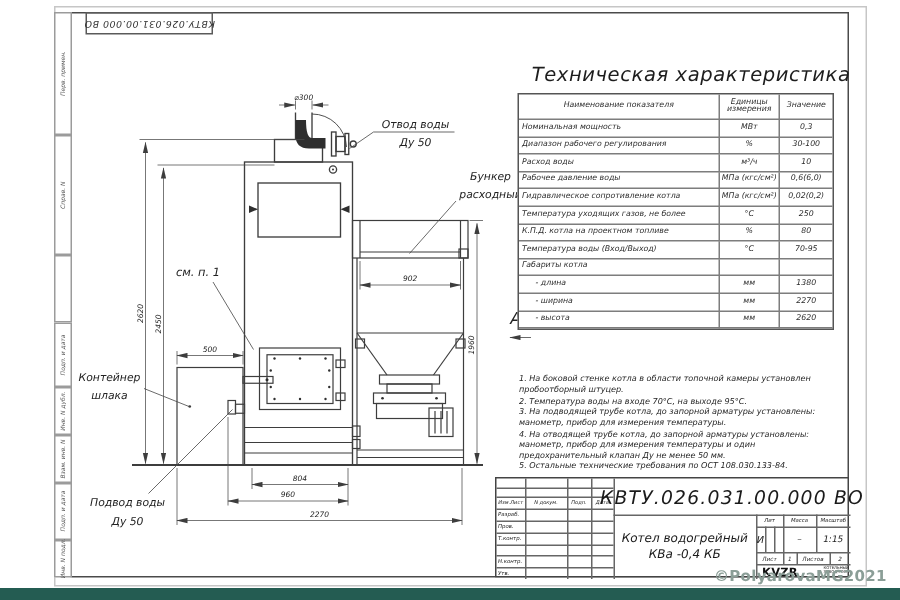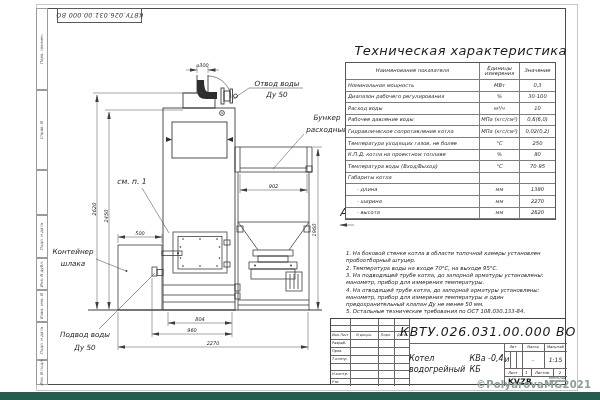--- a/index.html
+++ b/index.html
@@ -22,21 +22,21 @@
   .spec>.vc{justify-content:center;text-align:center;padding:0 1px}
   .spec>.ind{padding-left:11px}
   
   .notes{left:346px;top:250px;width:216px;font-size:5.4px;font-style:italic;color:#1f1f1f;line-height:1.3}
   .notes div{margin-bottom:.5px}
   
   .tb{left:330px;top:318px;width:236px;height:67px;border:1.3px solid #444;background:#fff}
   .tb .ln{position:absolute;background:#666}
   .tb .txt{position:absolute;display:flex;align-items:center;justify-content:center;font-style:italic;color:#222}
   .docnum{position:absolute;left:78px;top:0;width:158px;height:24px;display:flex;align-items:center;justify-content:center;font-size:12.5px;font-style:italic;letter-spacing:.8px;color:#1a1a1a;white-space:nowrap}
-  .pname{position:absolute;left:78px;top:24px;width:95px;height:43px;display:flex;align-items:center;justify-content:center;font-size:8px;font-style:italic;line-height:1.35;color:#1a1a1a}
+  .pname{position:absolute;left:78px;top:24px;width:95px;height:43px;display:flex;flex-direction:column;align-items:center;justify-content:center;font-size:8px;font-style:italic;line-height:1.35;color:#1a1a1a}
   .logo-row{position:absolute;left:166px;top:57px;width:63px;height:10px;display:flex;align-items:center;justify-content:center;gap:17px}
   .logo-bars{width:7px;height:7px;background:repeating-linear-gradient(90deg,#101010 0 1.7px,#fff 1.7px 2.6px)}
   .logo-kvzr{font-weight:bold;font-size:7.6px;letter-spacing:.2px;color:#101010}
   .logo-sub{font-size:2.6px;line-height:1.15;color:#222}
   .watermark{left:476px;top:379px;font-size:10px;color:#8b9e97;letter-spacing:.2px;font-weight:600;white-space:nowrap;z-index:9}
   .strip{left:0;top:392px;width:600px;height:8px;background:#245c52}
   svg text{font-family:"DejaVu Sans",sans-serif;font-style:italic;fill:#222}
 </style>
 </head>
 <body>

